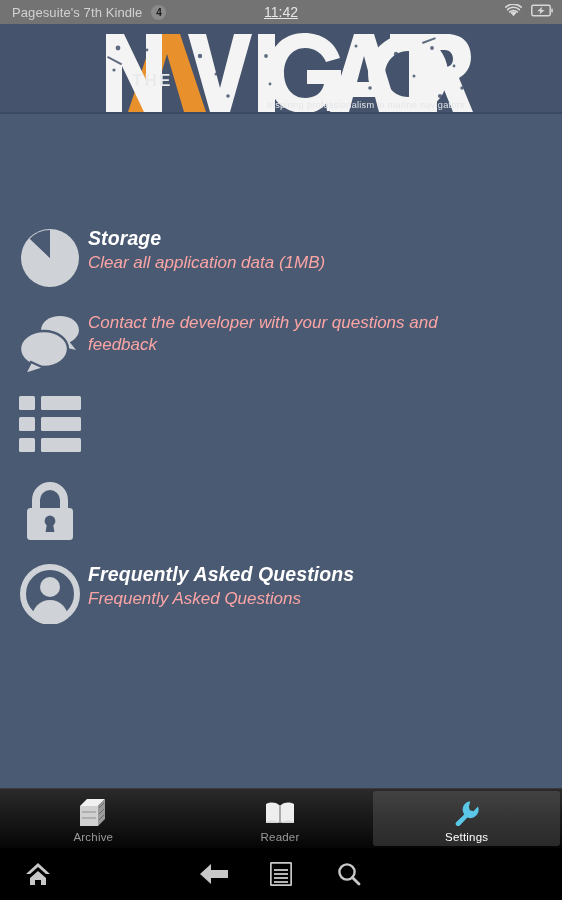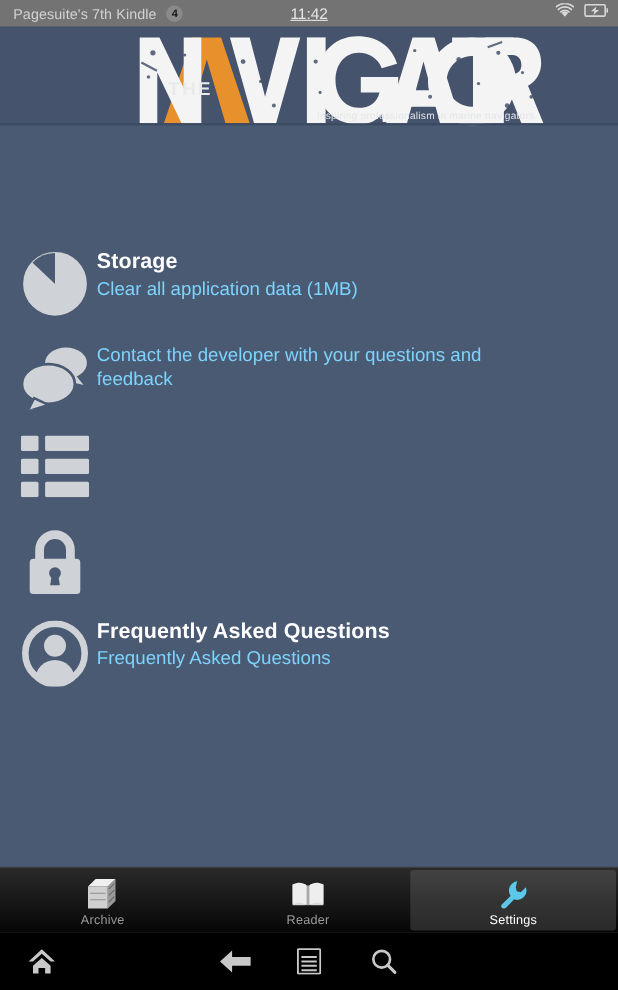--- a/index.html
+++ b/index.html
@@ -83,36 +83,37 @@
   #header::after {
     content: "";
     position: absolute;
     left: 0; bottom: 0;
     width: 100%;
     height: 2px;
     background: #3b4a61;
   }
   #logo-wrap {
     position: absolute;
-    left: 105px;
+    left: 84px;
     top: 2px;
     width: 390px;
     height: 88px;
   }
   #logo-svg { display: block; width: 390px; height: 88px; }
 
   
   #settings-list {
     position: absolute;
     top: 116px; left: 0;
     width: 562px;
     bottom: 112px;
     background: #4b5a73;
     padding-top: 110px;
     box-sizing: border-box;
+    font-style: italic;
   }
   .setting-row {
     display: flex;
     align-items: flex-start;
     padding: 0 16px 0 12px;
     margin-bottom: 12px;
     min-height: 72px;
   }
   .row-icon {
     flex: 0 0 76px;
@@ -130,21 +131,21 @@
     padding-top: 0px;
   }
   .row-title {
     color: #ffffff;
     font-size: 19.5px;
     font-weight: bold;
     line-height: 24px;
     letter-spacing: 0.1px;
   }
   .row-sub {
-    color: #7dd3fc;
+    color: #fca5a5;
     font-size: 17px;
     line-height: 22px;
     margin-top: 2px;
     max-width: 400px;
   }
 
   
   #tab-bar {
     position: absolute;
     left: 0;

